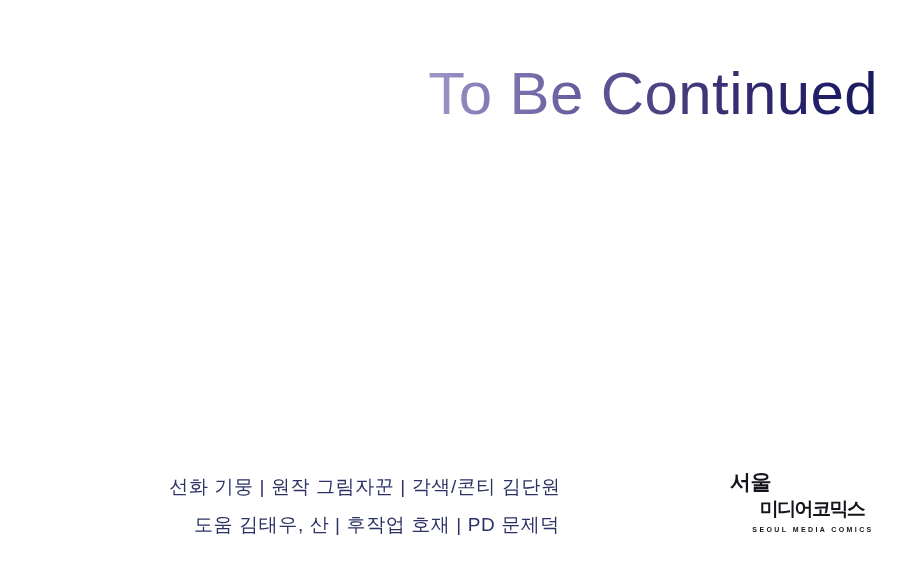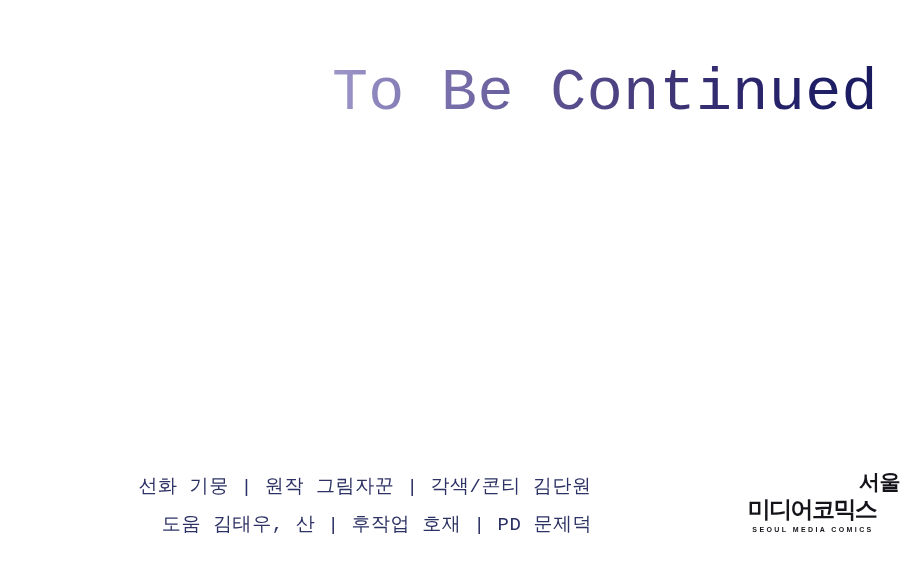--- a/index.html
+++ b/index.html
@@ -29,21 +29,21 @@
     left: 0;
     top: 62px;
     width: 900px;
     height: 80px;
     text-align: right;
     padding-right: 22px;
     box-sizing: border-box;
   }
   .title-text {
     display: inline-block;
-    font-family: Liberation Mono, monospace;
+    font-family: Liberation Sans, sans-serif;
     font-size: 60px;
     font-weight: 400;
     line-height: 1.05;
     letter-spacing: 0.4px;
     white-space: nowrap;
     background-image: linear-gradient(
         to right,
         #9d97c9 0%,
         #8b85bc 9%,
         #7a72ac 20%,
@@ -61,21 +61,21 @@
     -webkit-text-fill-color: transparent;
   }
 
   
   .credits {
     position: absolute;
     left: 0;
     top: 468px;
     width: 730px;
     text-align: center;
-    font-family: Liberation Mono, monospace;
+    font-family: Liberation Sans, sans-serif;
     color: #2d3264;
   }
   .credit-line {
     font-size: 19px;
     line-height: 38px;
     letter-spacing: 0.6px;
     white-space: nowrap;
     color: #2d3264;
   }
   .credit-line.line-two {
@@ -92,25 +92,25 @@
     font-family: "Liberation Sans", "DejaVu Sans", sans-serif;
     color: #14141a;
     overflow: hidden;
   }
   .logo-top {
     font-size: 21px;
     font-weight: 700;
     line-height: 24px;
     letter-spacing: -0.5px;
     color: #14141a;
-    text-align: right;
+    text-align: left;
     margin-left: 6px;
   }
   .logo-main {
-    font-size: 23px;
+    font-size: 19px;
     font-weight: 700;
     line-height: 30px;
     letter-spacing: -1.6px;
     color: #14141a;
     white-space: nowrap;
     text-align: center;
   }
   .logo-sub {
     font-size: 7px;
     font-weight: 700;

